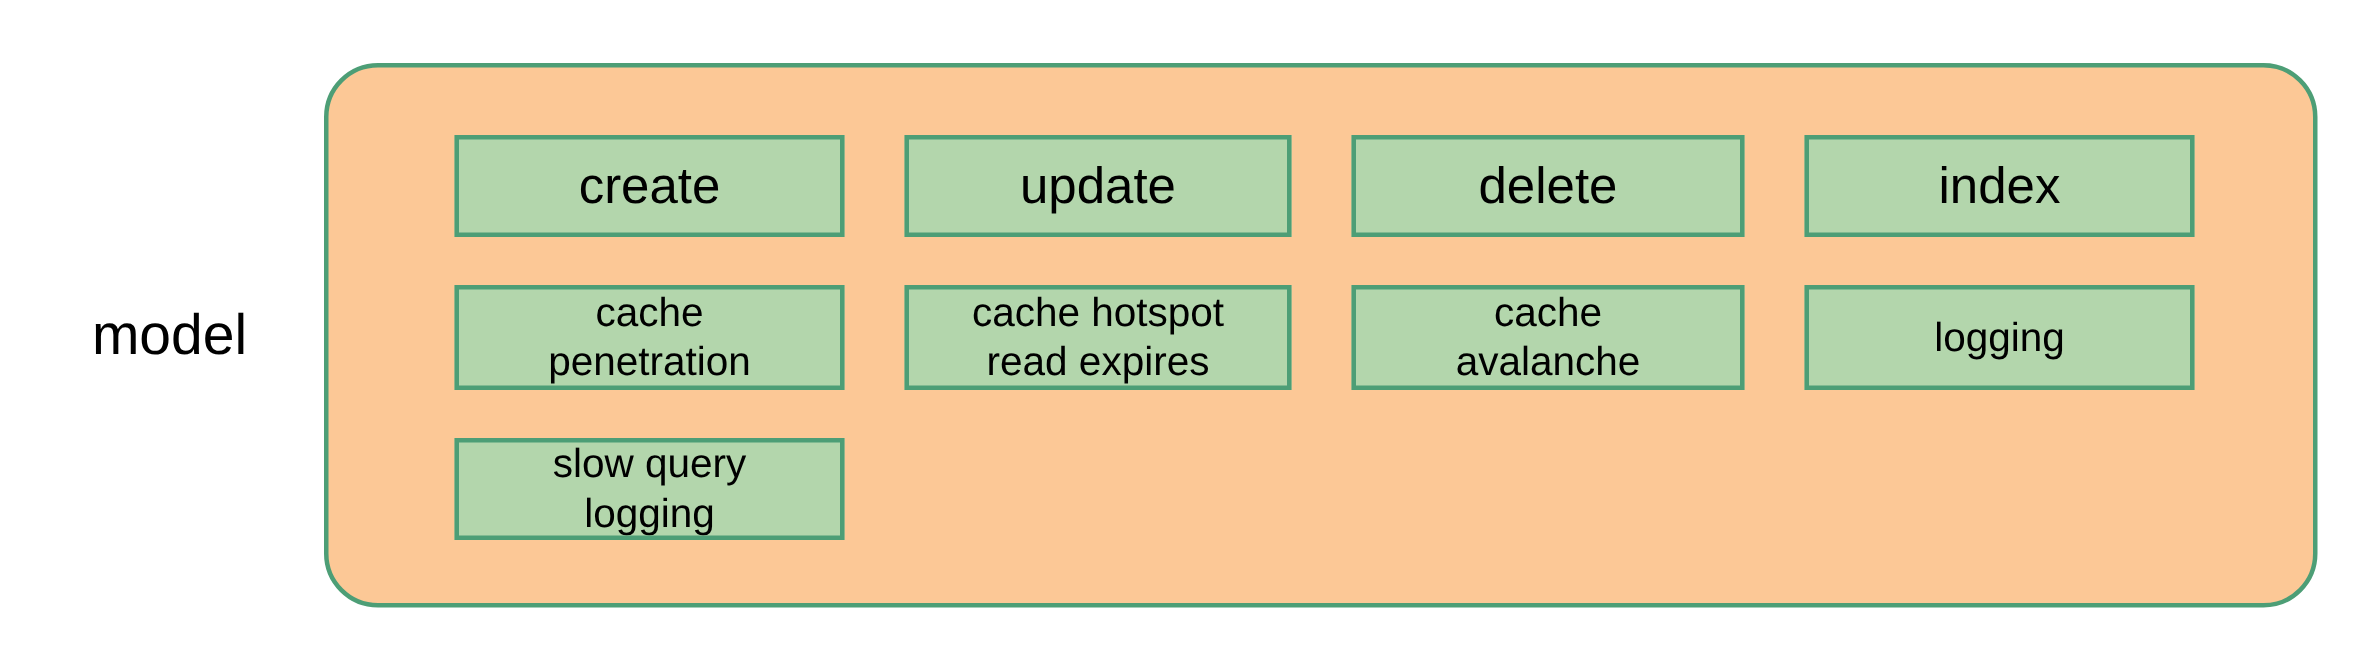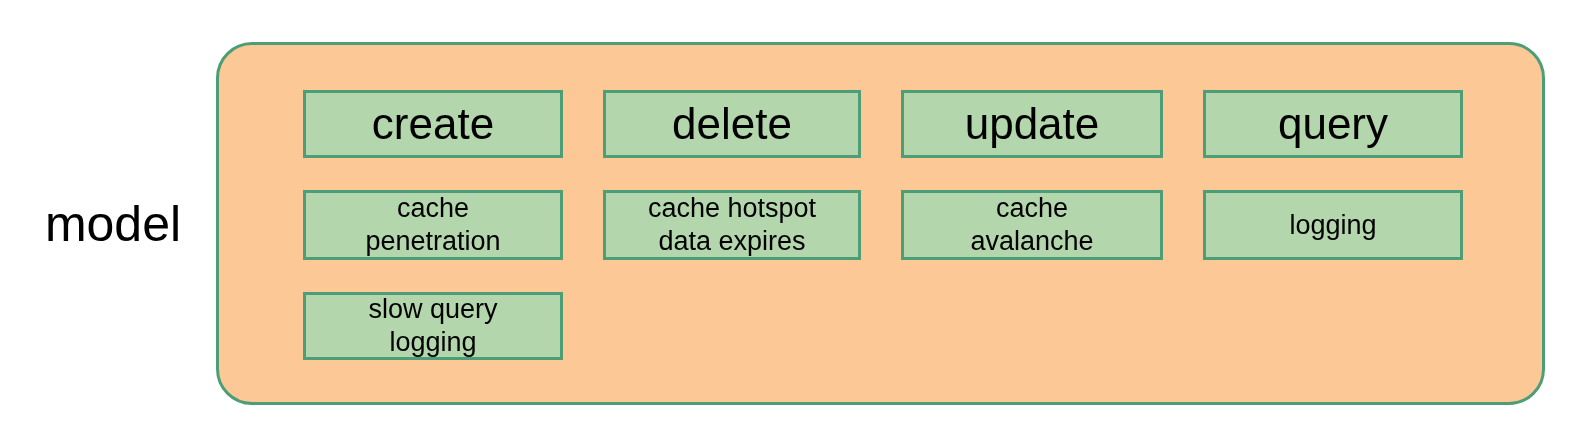--- a/index.html
+++ b/index.html
@@ -19,21 +19,21 @@
     height: 440px;
     background: #ffffff;
   }
   
   #group-label {
     position: absolute;
     left: 18px;
     top: 196px;
     width: 190px;
     text-align: center;
-    font-size: 50px;
+    font-size: 38px;
     line-height: 56px;
     color: #000000;
     white-space: nowrap;
   }
   
   #model-container {
     position: absolute;
     left: 216px;
     top: 42px;
     width: 1329px;
@@ -66,21 +66,21 @@
     text-align: center;
     color: #000000;
     padding: 0 4px;
     overflow: hidden;
   }
   .node-box .node-label {
     display: block;
     white-space: pre-line;
   }
   .row-primary .node-label {
-    font-size: 44px;
+    font-size: 34px;
     line-height: 40px;
   }
   .row-secondary .node-label {
     font-size: 27px;
     line-height: 33px;
   }
 </style>
 </head>
 <body>
 
@@ -88,36 +88,36 @@
 
   <div id="group-label">model</div>
 
   <div id="model-container">
     <div id="node-grid">
 
       <div class="node-box row-primary">
         <span class="node-label">create</span>
       </div>
       <div class="node-box row-primary">
+        <span class="node-label">update</span>
+      </div>
+      <div class="node-box row-primary">
         <span class="node-label">delete</span>
       </div>
       <div class="node-box row-primary">
-        <span class="node-label">update</span>
-      </div>
-      <div class="node-box row-primary">
-        <span class="node-label">query</span>
+        <span class="node-label">index</span>
       </div>
 
       <div class="node-box row-secondary">
         <span class="node-label">cache
 penetration</span>
       </div>
       <div class="node-box row-secondary">
         <span class="node-label">cache hotspot
-data expires</span>
+read expires</span>
       </div>
       <div class="node-box row-secondary">
         <span class="node-label">cache
 avalanche</span>
       </div>
 
       <div class="node-box row-secondary">
         <span class="node-label">logging</span>
       </div>
       <div class="node-box row-secondary">

